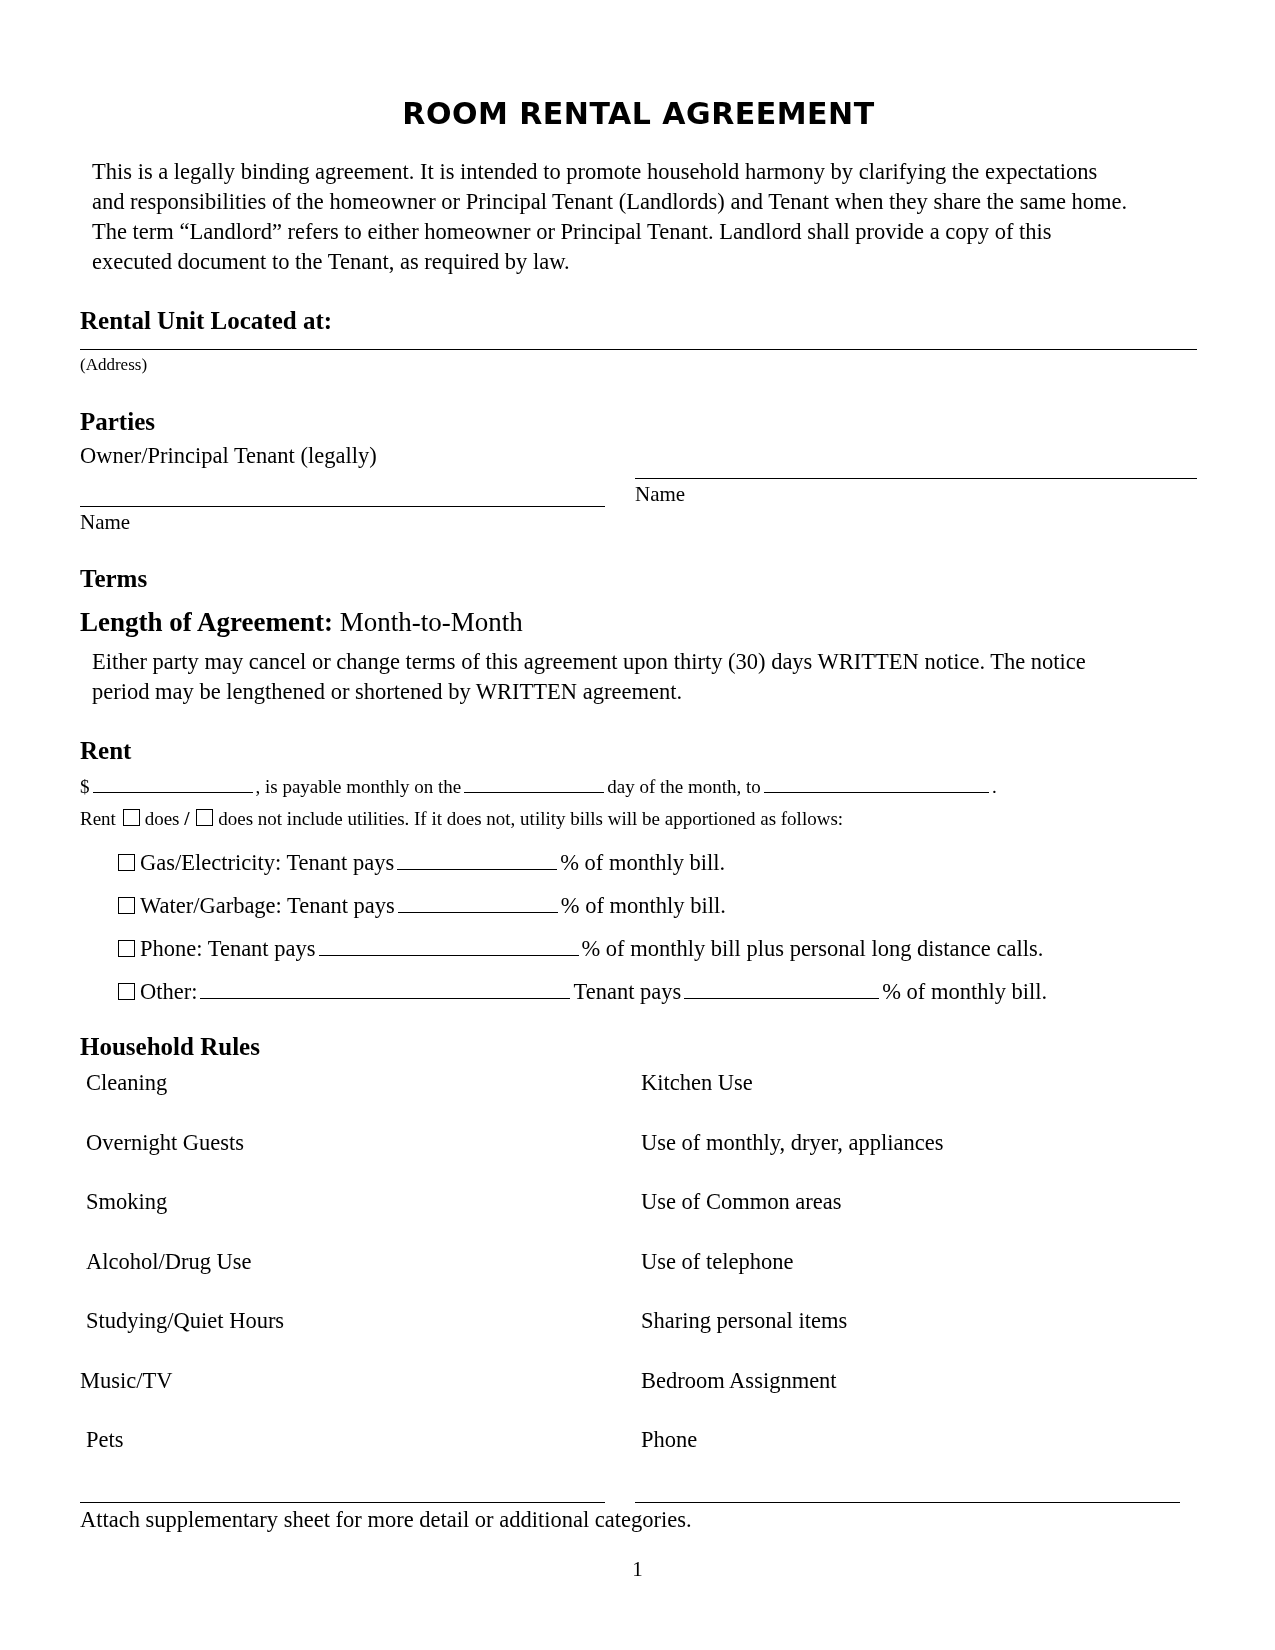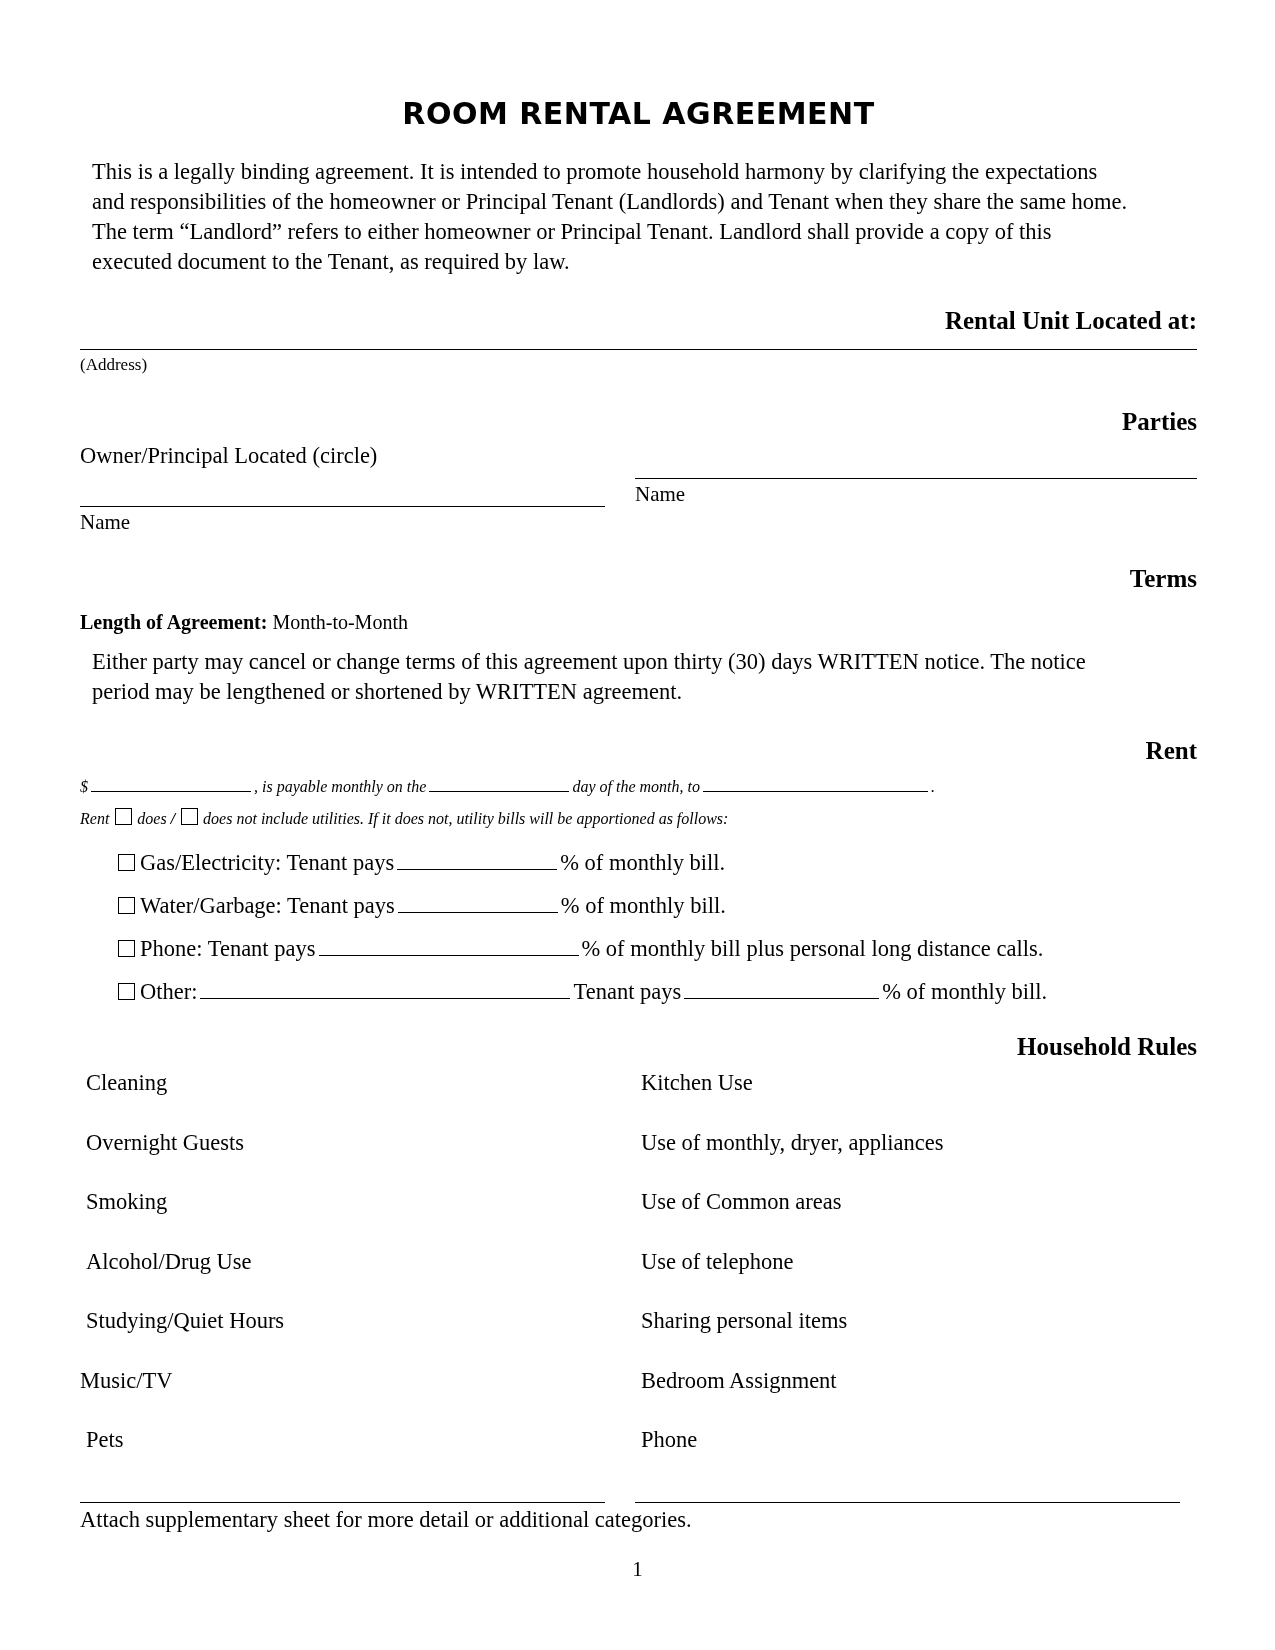--- a/index.html
+++ b/index.html
@@ -34,21 +34,20 @@
     margin: 0 0 6px 12px;
   }
   .para.intro {
     width: 1040px;
   }
   h2.section {
     font-family: "Liberation Serif", serif;
     font-weight: bold;
     font-size: 25px;
     margin: 30px 0 6px 0;
-    text-align: right;
   }
   h2.section.tight {
     margin-top: 26px;
   }
   .rule {
     border-bottom: 1.6px solid #000;
     height: 0;
     margin: 14px 0 2px 0;
   }
   .small-label {
@@ -81,29 +80,28 @@
     margin-top: 36px;
   }
   .name-label {
     font-size: 21px;
     margin-top: 3px;
   }
   .bold-inline {
     font-weight: bold;
   }
   .terms-line {
-    font-size: 20px;
+    font-size: 27px;
     line-height: 30px;
     margin: 14px 0 10px 0;
   }
   .rent-line {
-    font-size: 16px;
+    font-size: 19px;
     line-height: 32px;
     white-space: nowrap;
-    font-style: italic;
   }
   .fill {
     display: inline-block;
     border-bottom: 1.6px solid #000;
     height: 18px;
     vertical-align: baseline;
     margin: 0 3px;
   }
   .cb {
     display: inline-block;
@@ -183,21 +181,21 @@
   <p class="para intro">This is a legally binding agreement.  It is intended to promote household harmony by clarifying the expectations and responsibilities of the homeowner or Principal Tenant (Landlords) and Tenant when they share the same home.  The term “Landlord” refers to either homeowner or Principal Tenant. Landlord shall provide a copy of this executed document to the Tenant, as required by law.</p>
 
   <h2 class="section">Rental Unit Located at:</h2>
   <div class="rule"></div>
   <div class="small-label">(Address)</div>
 
   <h2 class="section">Parties</h2>
 
   <div class="two-col">
     <div class="col-left">
-      <div class="party-head">Owner/Principal Located (circle)</div>
+      <div class="party-head">Owner/Principal Tenant (legally)</div>
       <div class="sig-rule"></div>
       <div class="name-label">Name</div>
     </div>
     <div class="col-gap"></div>
     <div class="col-right">
       <div class="sig-rule"></div>
       <div class="name-label">Name</div>
     </div>
   </div>
 

